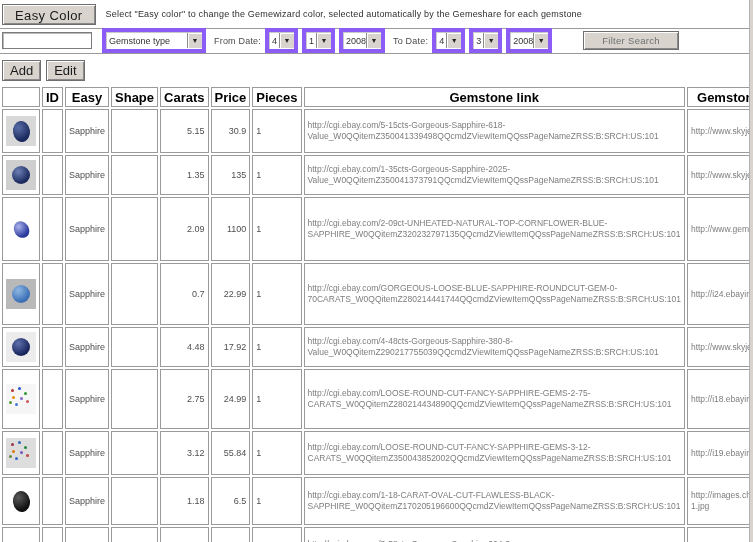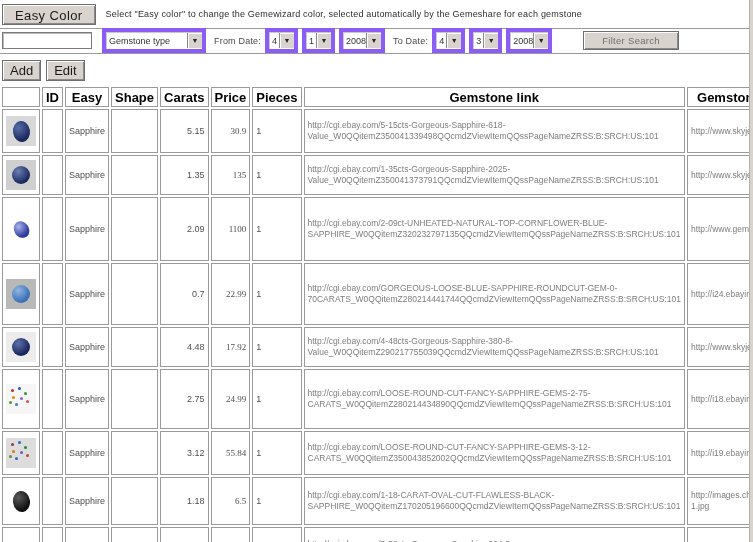--- a/index.html
+++ b/index.html
@@ -51,21 +51,21 @@
   
   table.grid{border-collapse:separate;border-spacing:2px;table-layout:fixed;margin-top:1px;}
   .grid th,.grid td{
     border:1px solid #9a9a9a;box-sizing:border-box;overflow:hidden;
     vertical-align:middle;background:#fff;padding:0 3px;
   }
   .grid th{font-size:13px;font-weight:bold;color:#000;text-align:center;white-space:nowrap;}
   .grid td{font-size:9px;color:#4f4f4f;}
   td.c-link,td.c-pic{font-size:8.5px;color:#7d7d7d;white-space:pre;line-height:11px;}
   td.c-carats{text-align:right;}
-  td.c-price{text-align:right;font-family:Liberation Serif, serif;}
+  td.c-price{text-align:right;}
   td.c-pieces{text-align:left;}
   td.c-thumb{text-align:center;}
   
   .thumbbox{
     width:30px;height:30px;margin:0 auto;position:relative;
     display:flex;align-items:center;justify-content:center;
   }
   .gem{position:relative;}
   .gem-oval{width:17px;height:21px;border-radius:50%;transform:rotate(-8deg);}
   .gem-round{width:18px;height:18px;border-radius:50%;}

